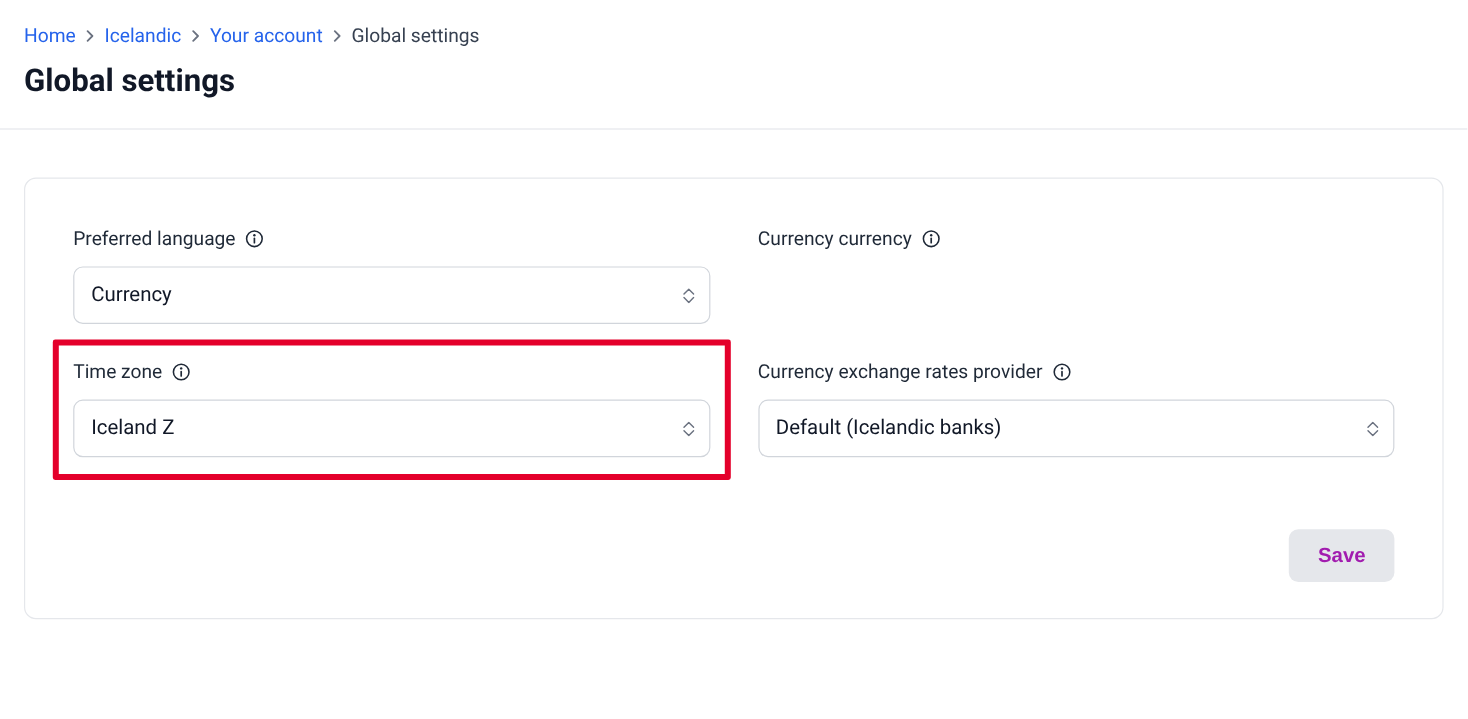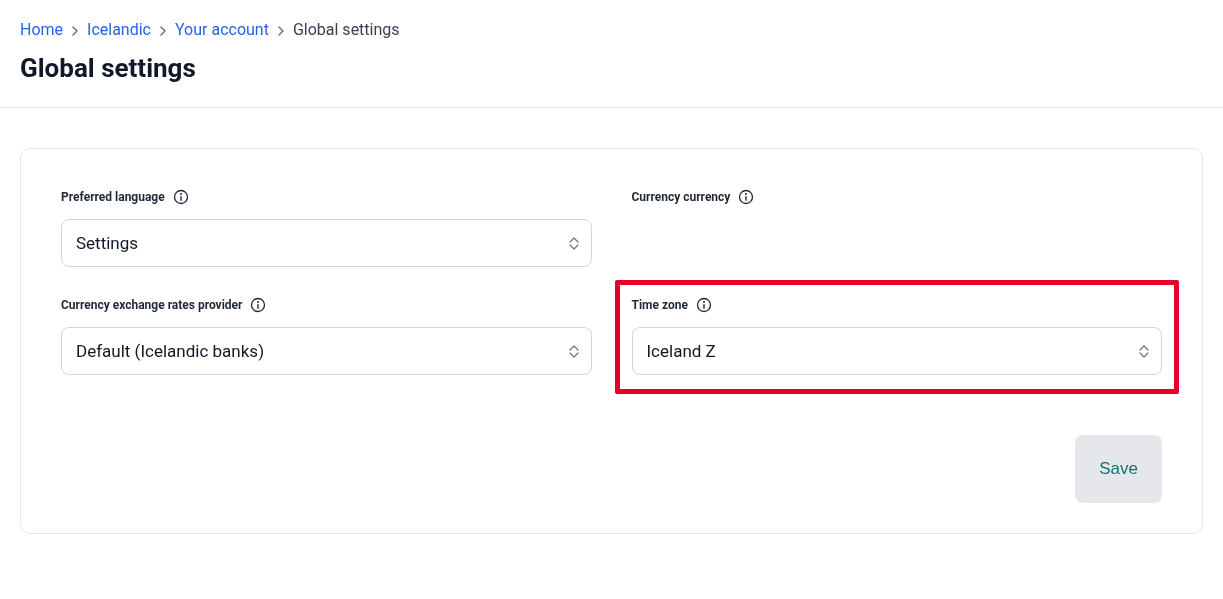--- a/index.html
+++ b/index.html
@@ -57,22 +57,22 @@
       display: flex;
       flex-direction: column;
     }
     .label-row {
       display: flex;
       align-items: center;
       gap: 8px;
       margin-bottom: 14px;
     }
     .field-label {
-      font-size: 12px;
-      font-weight: 700;
+      font-size: 16px;
+      font-weight: 400;
       color: #1f2937;
     }
     .info-icon {
       width: 16px;
       height: 16px;
       display: inline-flex;
       align-items: center;
       justify-content: center;
       color: #1f2937;
       flex-shrink: 0;
@@ -114,26 +114,26 @@
       margin: -17px -17px -19px -17px;
       border-radius: 2px;
     }
     .actions-row {
       display: flex;
       justify-content: flex-end;
       margin-top: 60px;
     }
     .save-button {
       background: #e5e7eb;
-      color: #0f766e;
+      color: #a21caf;
       border: none;
       border-radius: 8px;
-      padding: 24px 24px;
+      padding: 12px 24px;
       font-size: 17px;
-      font-weight: 400;
+      font-weight: 700;
       cursor: not-allowed;
     }
   </style>
 </head>
 <body>
 
 <div class="header-region">
   <nav class="breadcrumb">
     <a href="#">Home</a>
     <span class="sep">
@@ -167,64 +167,40 @@
           <span class="field-label">Preferred language</span>
           <span class="info-icon">
             <svg width="16" height="16" viewBox="0 0 16 16" fill="none">
                 <circle cx="8" cy="8" r="6.5" stroke="currentColor" stroke-width="1.3"></circle>
                 <circle cx="8" cy="5" r="1" fill="currentColor"></circle>
                 <rect x="7.3" y="7" width="1.4" height="5" rx="0.7" fill="currentColor"></rect>
               </svg>
           </span>
         </div>
         <div class="select-wrapper">
-          <div class="select-like">Settings</div>
+          <div class="select-like">Currency</div>
           <span class="select-caret">
             <svg width="10" height="6" viewBox="0 0 10 6">
                 <path d="M1 5 L5 1 L9 5" stroke="currentColor" stroke-width="1.2" fill="none" stroke-linecap="round" stroke-linejoin="round"></path>
               </svg>
             <svg width="10" height="6" viewBox="0 0 10 6">
                 <path d="M1 1 L5 5 L9 1" stroke="currentColor" stroke-width="1.2" fill="none" stroke-linecap="round" stroke-linejoin="round"></path>
               </svg>
           </span>
         </div>
       </div>
 
       <div class="form-group">
         <div class="label-row">
           <span class="field-label">Currency currency</span>
           <span class="info-icon">
             <svg width="16" height="16" viewBox="0 0 16 16" fill="none">
                 <circle cx="8" cy="8" r="6.5" stroke="currentColor" stroke-width="1.3"></circle>
                 <circle cx="8" cy="5" r="1" fill="currentColor"></circle>
                 <rect x="7.3" y="7" width="1.4" height="5" rx="0.7" fill="currentColor"></rect>
-              </svg>
-          </span>
-        </div>
-      </div>
-
-      <div class="form-group">
-        <div class="label-row">
-          <span class="field-label">Currency exchange rates provider</span>
-          <span class="info-icon">
-            <svg width="16" height="16" viewBox="0 0 16 16" fill="none">
-                <circle cx="8" cy="8" r="6.5" stroke="currentColor" stroke-width="1.3"></circle>
-                <circle cx="8" cy="5" r="1" fill="currentColor"></circle>
-                <rect x="7.3" y="7" width="1.4" height="5" rx="0.7" fill="currentColor"></rect>
-              </svg>
-          </span>
-        </div>
-        <div class="select-wrapper">
-          <div class="select-like">Default (Icelandic banks)</div>
-          <span class="select-caret">
-            <svg width="10" height="6" viewBox="0 0 10 6">
-                <path d="M1 5 L5 1 L9 5" stroke="currentColor" stroke-width="1.2" fill="none" stroke-linecap="round" stroke-linejoin="round"></path>
-              </svg>
-            <svg width="10" height="6" viewBox="0 0 10 6">
-                <path d="M1 1 L5 5 L9 1" stroke="currentColor" stroke-width="1.2" fill="none" stroke-linecap="round" stroke-linejoin="round"></path>
               </svg>
           </span>
         </div>
       </div>
 
       <div class="form-group">
         <div class="highlight-box">
           <div class="label-row">
             <span class="field-label">Time zone</span>
             <span class="info-icon">
@@ -242,19 +218,43 @@
                   <path d="M1 5 L5 1 L9 5" stroke="currentColor" stroke-width="1.2" fill="none" stroke-linecap="round" stroke-linejoin="round"></path>
                 </svg>
               <svg width="10" height="6" viewBox="0 0 10 6">
                   <path d="M1 1 L5 5 L9 1" stroke="currentColor" stroke-width="1.2" fill="none" stroke-linecap="round" stroke-linejoin="round"></path>
                 </svg>
             </span>
           </div>
         </div>
       </div>
 
+      <div class="form-group">
+        <div class="label-row">
+          <span class="field-label">Currency exchange rates provider</span>
+          <span class="info-icon">
+            <svg width="16" height="16" viewBox="0 0 16 16" fill="none">
+                <circle cx="8" cy="8" r="6.5" stroke="currentColor" stroke-width="1.3"></circle>
+                <circle cx="8" cy="5" r="1" fill="currentColor"></circle>
+                <rect x="7.3" y="7" width="1.4" height="5" rx="0.7" fill="currentColor"></rect>
+              </svg>
+          </span>
+        </div>
+        <div class="select-wrapper">
+          <div class="select-like">Default (Icelandic banks)</div>
+          <span class="select-caret">
+            <svg width="10" height="6" viewBox="0 0 10 6">
+                <path d="M1 5 L5 1 L9 5" stroke="currentColor" stroke-width="1.2" fill="none" stroke-linecap="round" stroke-linejoin="round"></path>
+              </svg>
+            <svg width="10" height="6" viewBox="0 0 10 6">
+                <path d="M1 1 L5 5 L9 1" stroke="currentColor" stroke-width="1.2" fill="none" stroke-linecap="round" stroke-linejoin="round"></path>
+              </svg>
+          </span>
+        </div>
+      </div>
+
     </div>
 
     <div class="actions-row">
       <button class="save-button" disabled="">Save</button>
     </div>
   </div>
 </div>
 
 </body></html>

